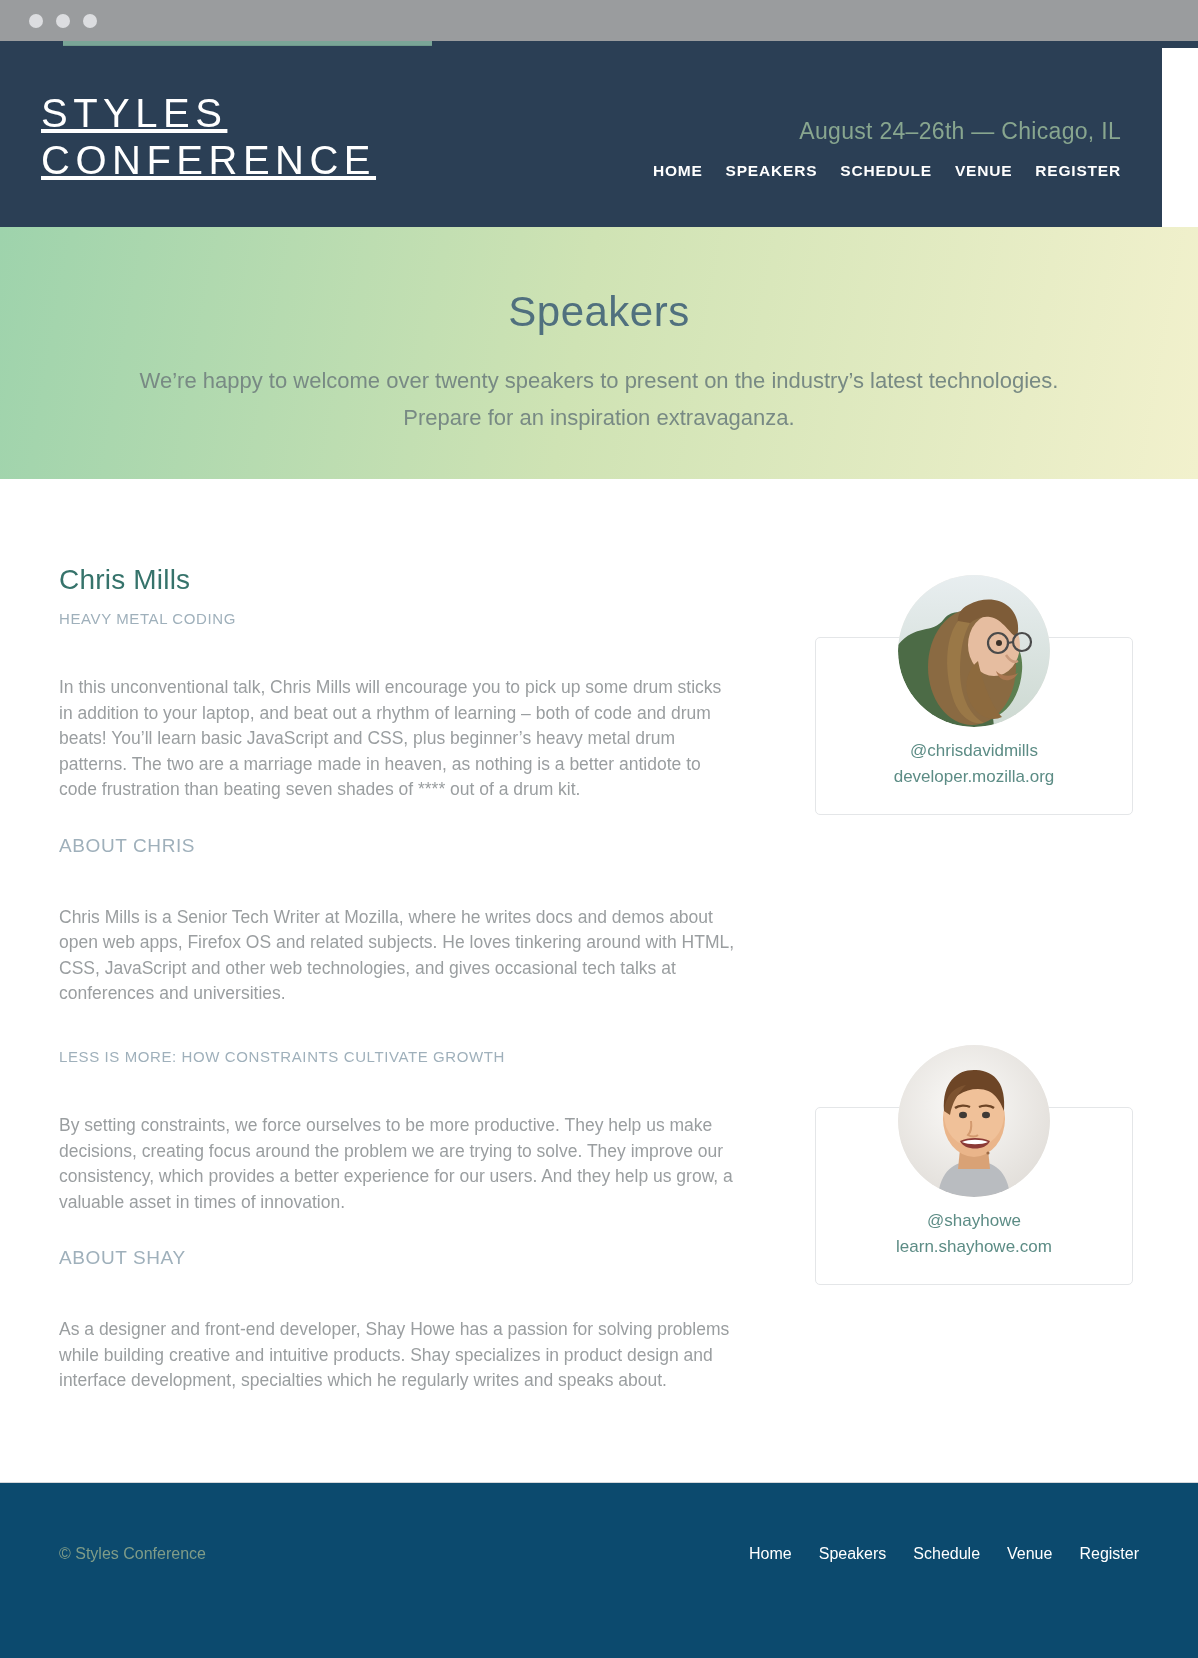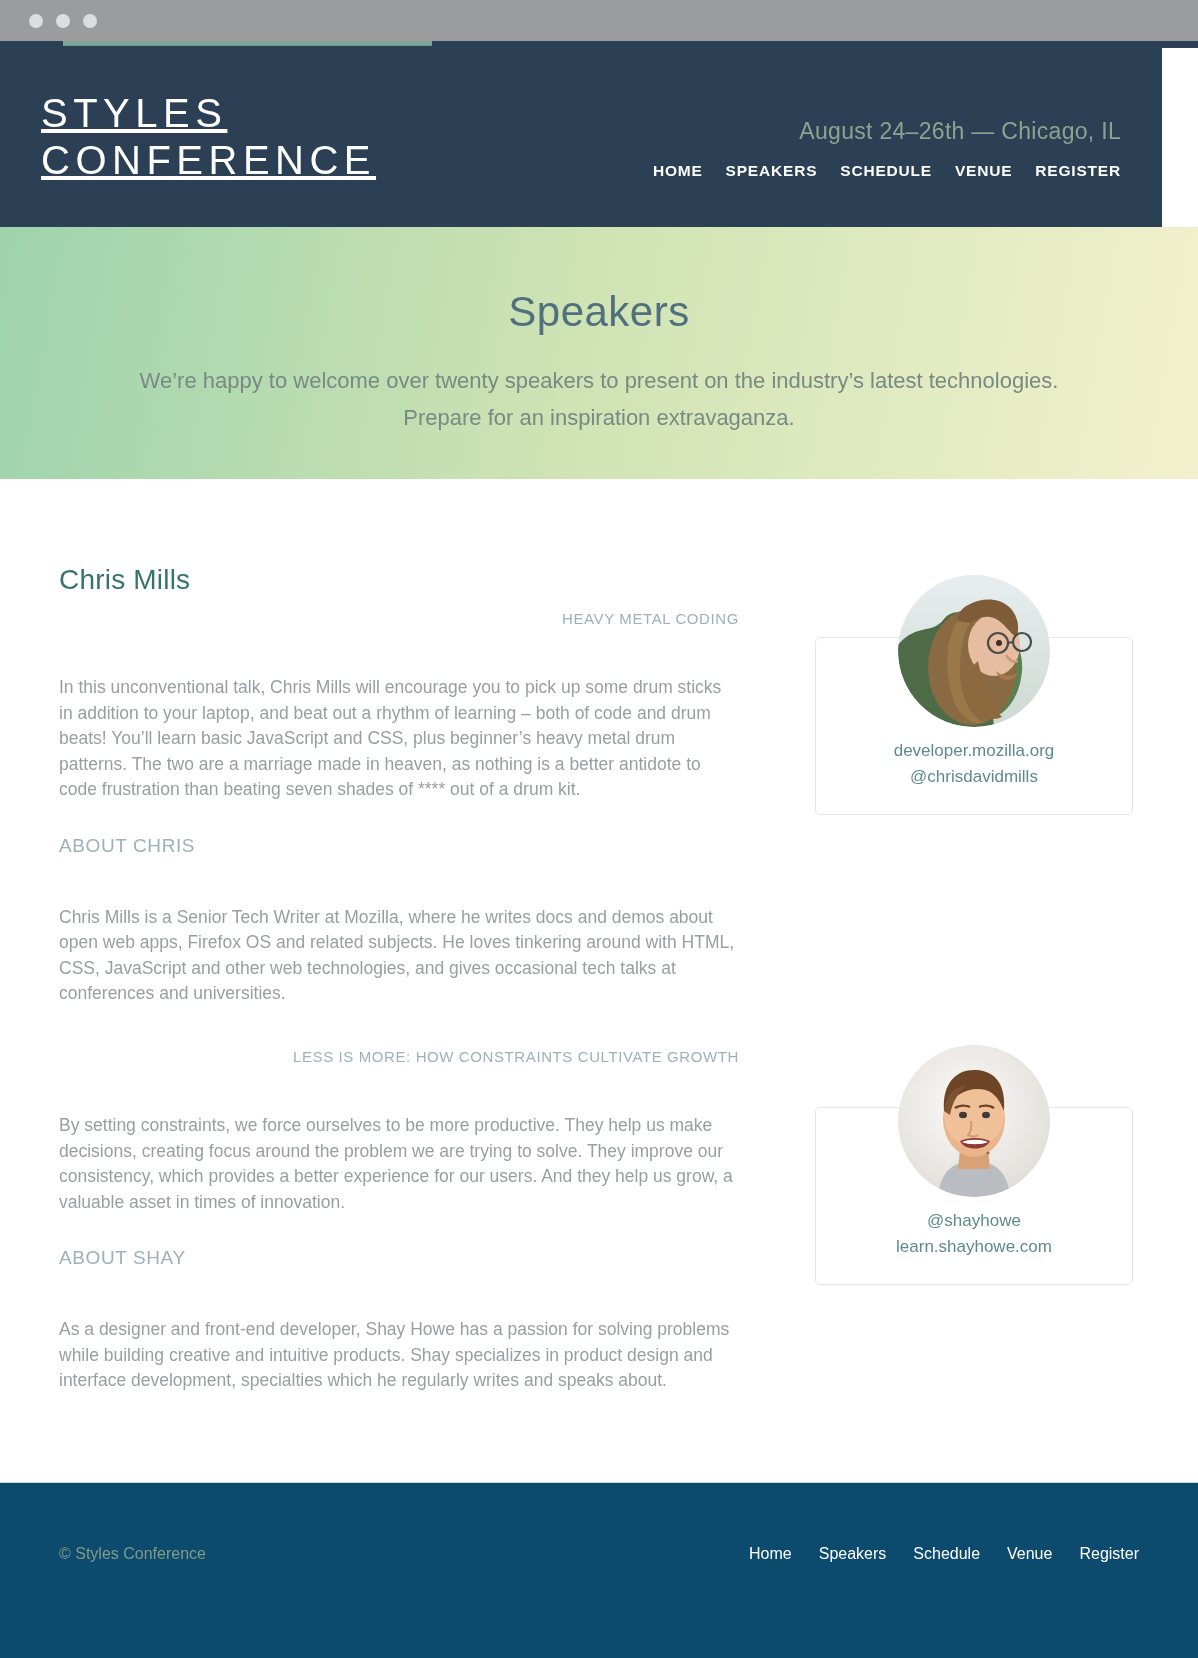--- a/index.html
+++ b/index.html
@@ -169,21 +169,20 @@
     font-weight: 300;
     letter-spacing: 0.2px;
   }
   .speaker-talk {
     margin-top: 14px;
     color: #9fb0bb;
     font-size: 15px;
     font-weight: 400;
     letter-spacing: 0.6px;
     text-transform: uppercase;
-    text-align: right;
   }
   .speaker-para {
     margin-top: 48px;
     color: #9a9ea0;
     font-size: 17.5px;
     font-weight: 300;
     line-height: 25.5px;
   }
   .speaker-subhead {
     margin-top: 32px;
@@ -343,22 +342,22 @@
                 <circle cx="100" cy="68" r="10" fill="none" stroke="#4a4a4a" stroke-width="2.2"></circle>
                 <circle cx="124" cy="67" r="9" fill="none" stroke="#4a4a4a" stroke-width="2.2"></circle>
                 <path d="M110 68 L115 67" stroke="#4a4a4a" stroke-width="2"></path>
                 <circle cx="101" cy="68" r="3" fill="#3b3128"></circle>
                 <path d="M108 80 C112 86 116 88 120 86" stroke="#c89a7c" stroke-width="2.5" fill="none"></path>
                 <path d="M98 96 C104 102 114 102 120 98 C114 108 102 108 98 96 Z" fill="#a9764f"></path>
               </g>
             </svg>
           </div>
           <div class="card-links">
+            <a href="#">@chrisdavidmills</a>
             <a href="#">developer.mozilla.org</a>
-            <a href="#">@chrisdavidmills</a>
           </div>
         </div>
       </section>
 
       <section class="speaker speaker-2">
         <div class="speaker-body">
           <h5 class="speaker-talk">Less Is More: How Constraints Cultivate Growth</h5>
           <p class="speaker-para">By setting constraints, we force ourselves to be more productive. They help us make decisions, creating focus around the problem we are trying to solve. They improve our consistency, which provides a better experience for our users. And they help us grow, a valuable asset in times of innovation.</p>
           <h5 class="speaker-subhead">About Shay</h5>
           <p class="speaker-para">As a designer and front-end developer, Shay Howe has a passion for solving problems while building creative and intuitive products. Shay specializes in product design and interface development, specialties which he regularly writes and speaks about.</p>

